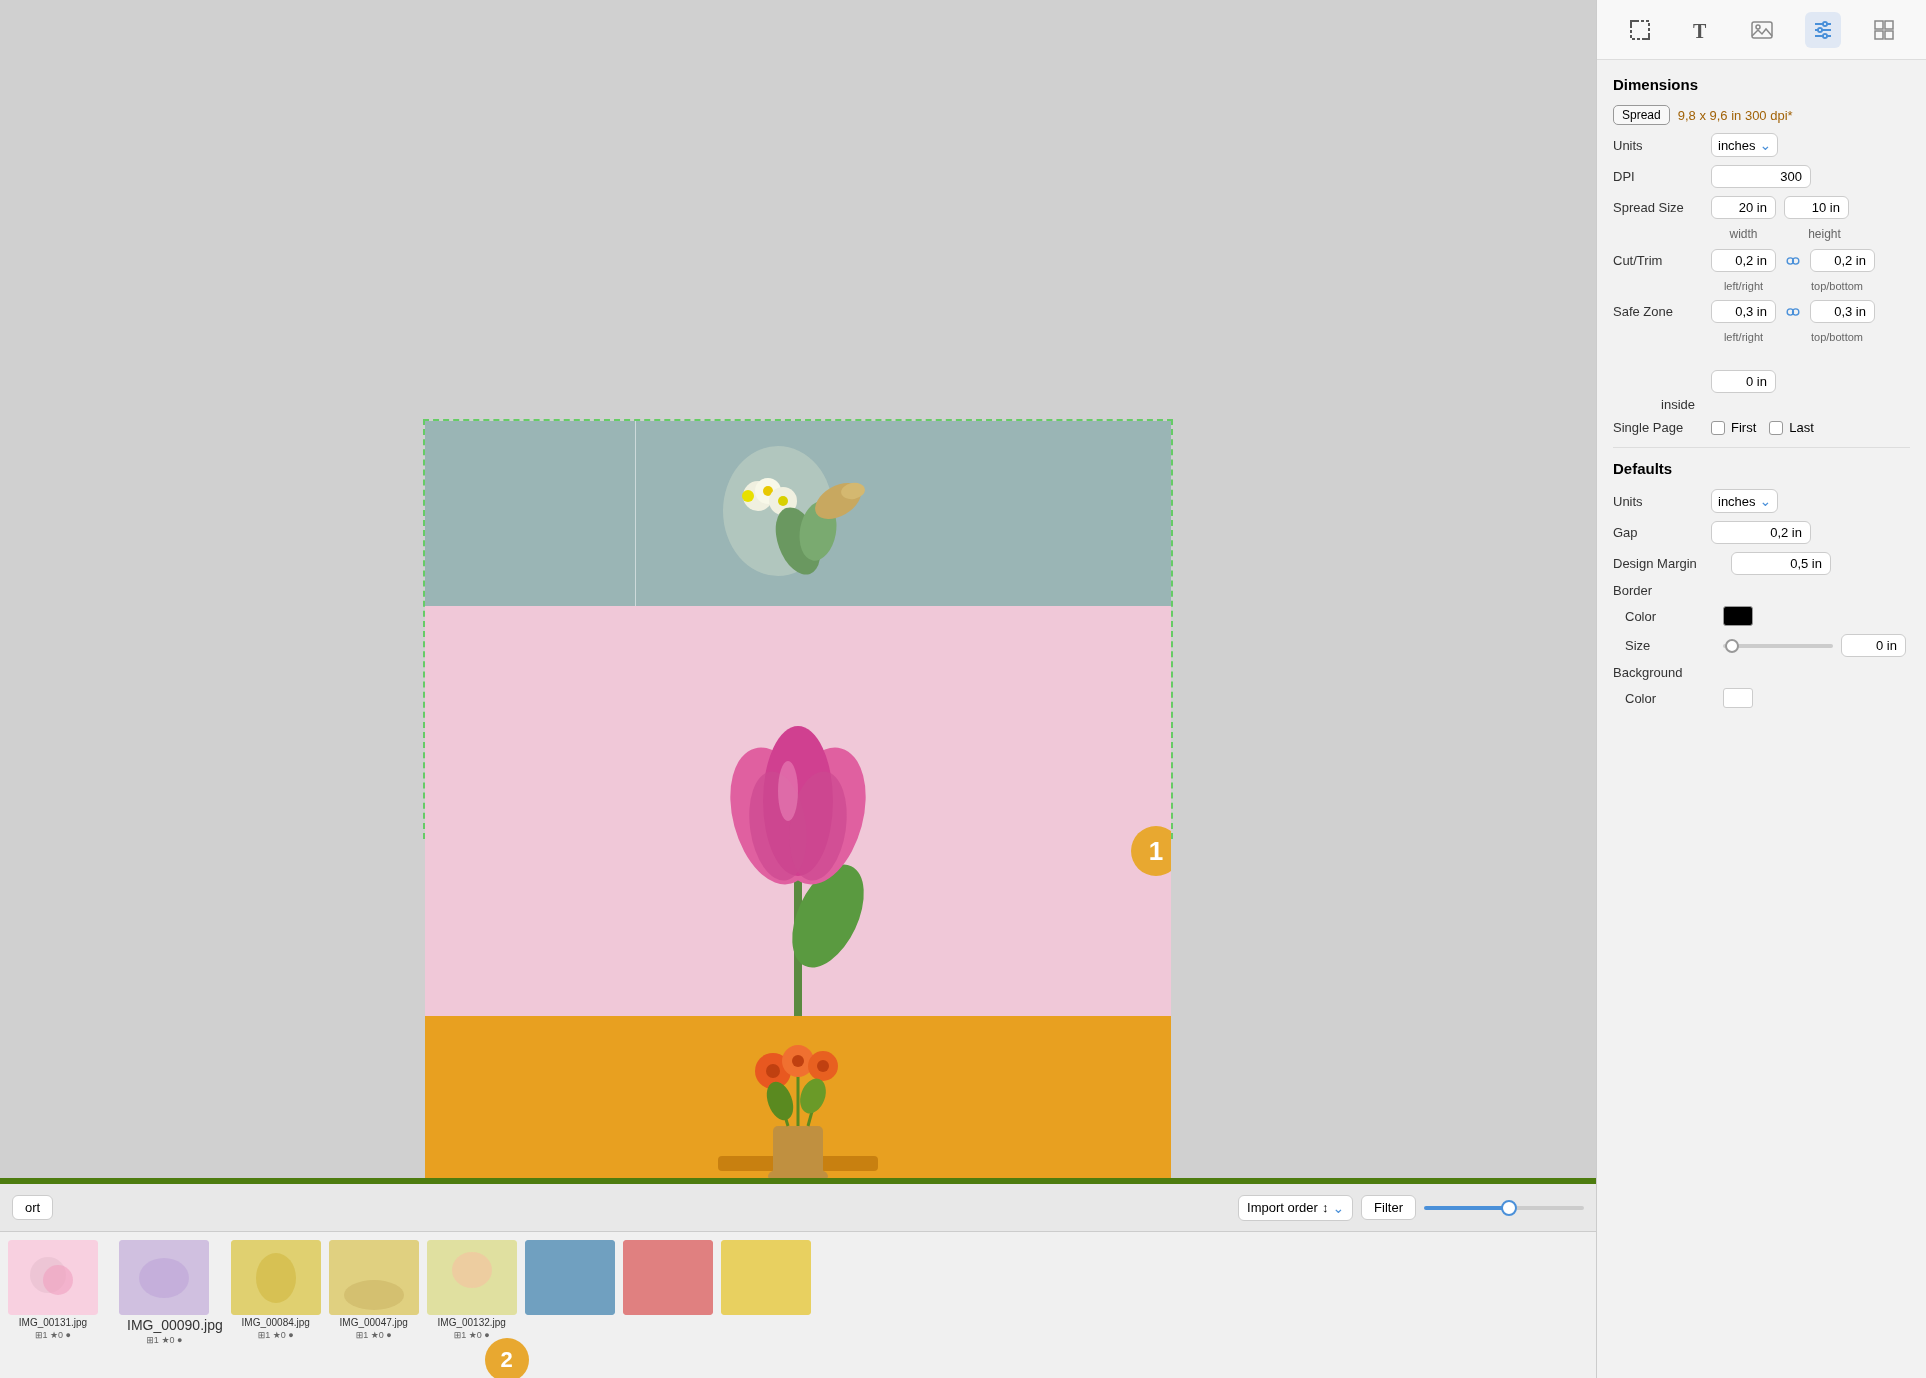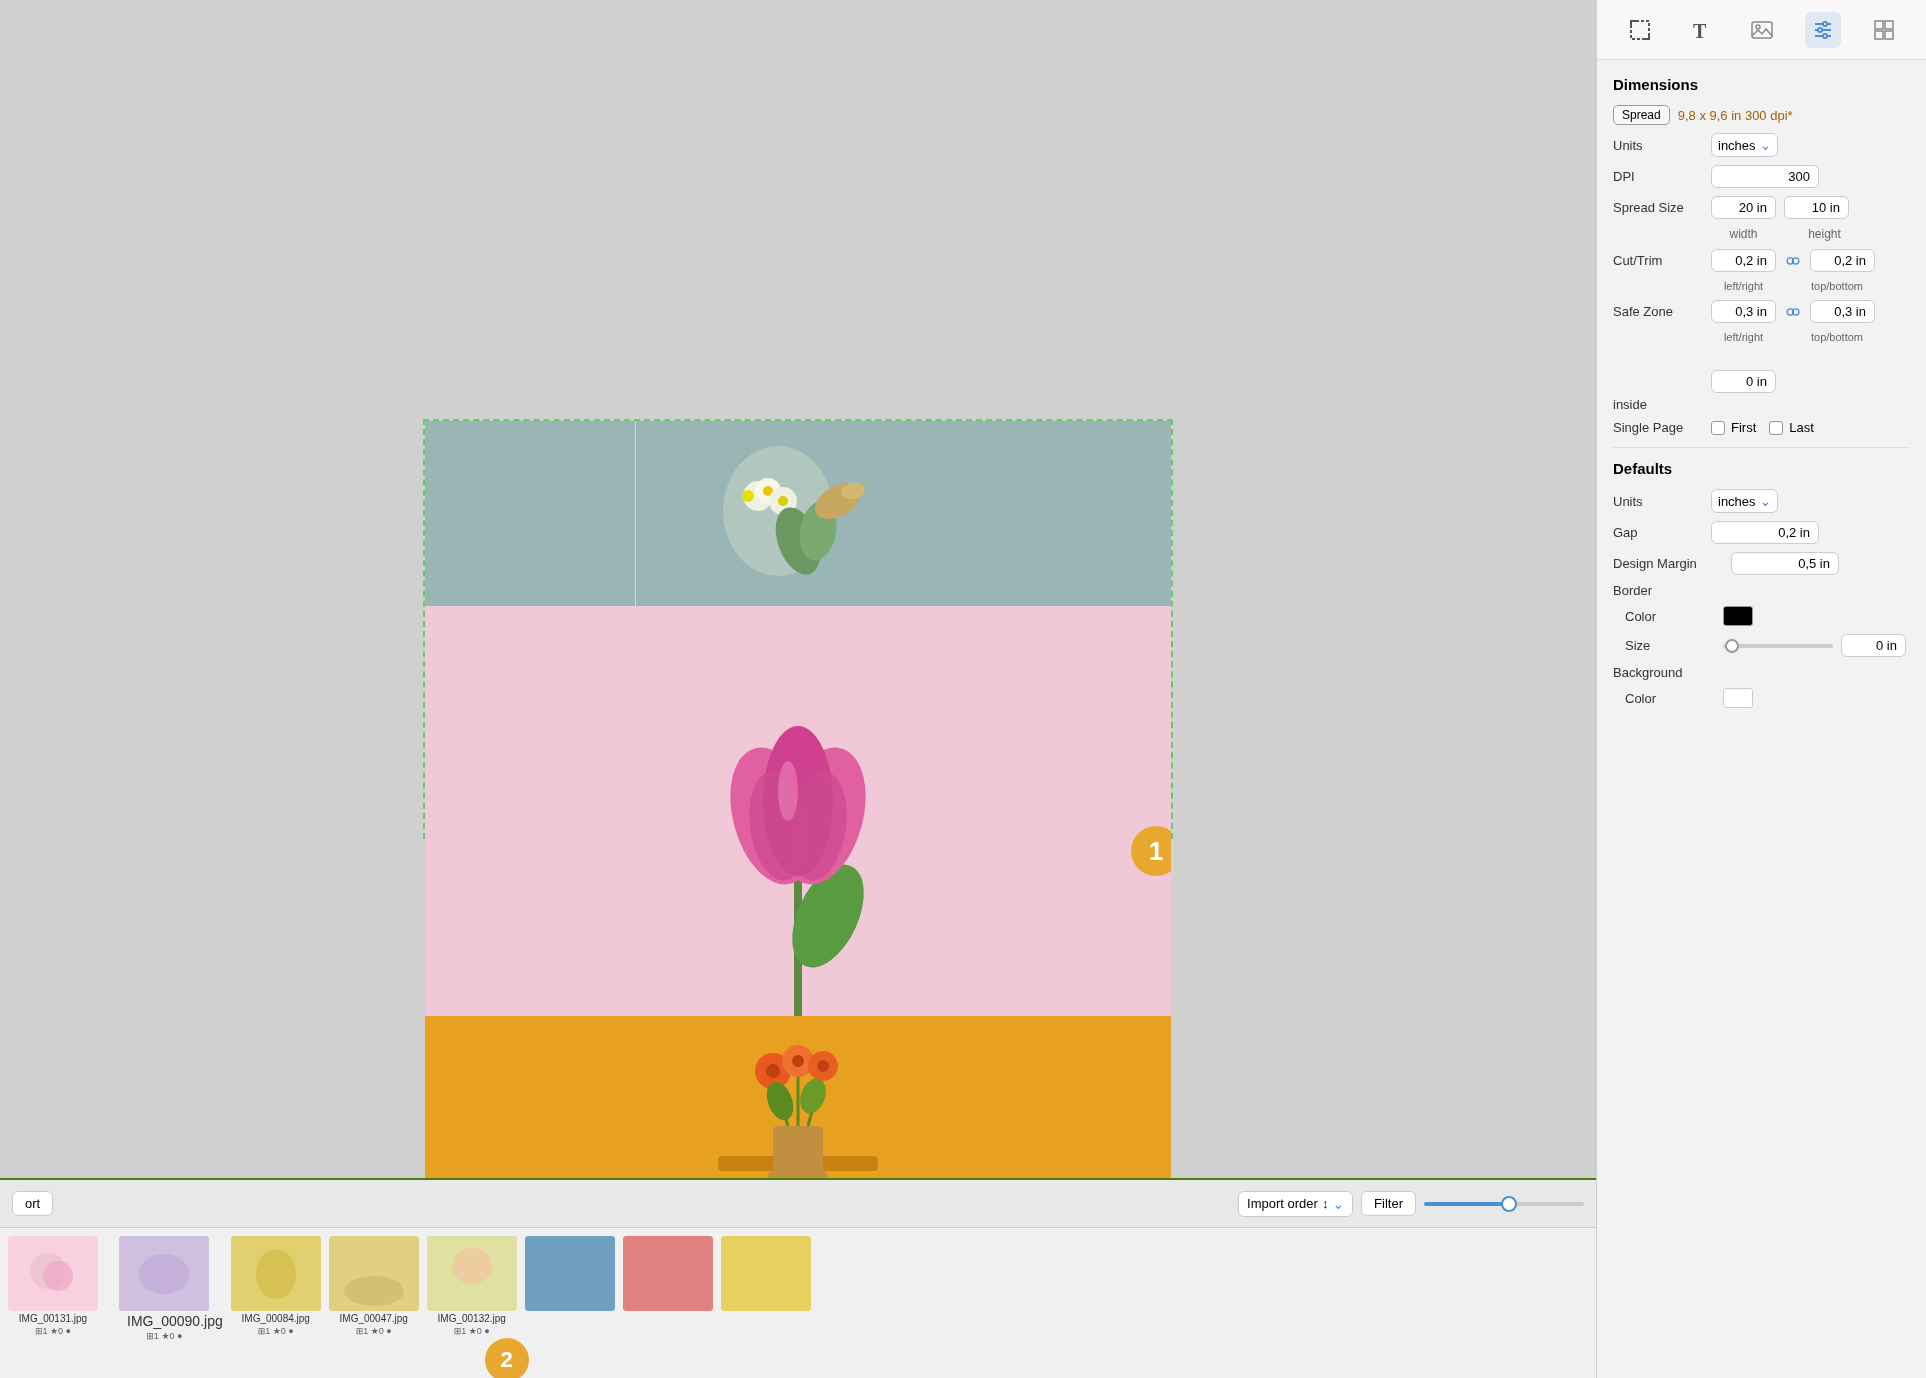--- a/index.html
+++ b/index.html
@@ -65,21 +65,21 @@
     .badge-1 {
       right: -10px;
       bottom: 80px;
       top: auto;
     }
 
     
     .photo-strip {
       height: 200px;
       background: #f0f0f0;
-      border-top: 2px solid #4d7c0f;
+      border-top: 6px solid #4d7c0f;
       display: flex;
       flex-direction: column;
     }
 
     .strip-toolbar {
       height: 48px;
       background: #e8e8e8;
       border-bottom: 1px solid #ccc;
       display: flex;
       align-items: center;
@@ -240,21 +240,21 @@
     .input-field {
       border: 1px solid #ccc;
       border-radius: 6px;
       background: white;
       padding: 3px 8px;
       font-size: 13px;
       text-align: right;
     }
 
     .input-sm { width: 65px; }
-    .input-lg { width: 108px; }
+    .input-lg { width: 100px; }
 
     .select-field {
       border: 1px solid #ccc;
       border-radius: 6px;
       background: white;
       padding: 3px 6px;
       font-size: 13px;
       display: flex;
       align-items: center;
       gap: 4px;
@@ -681,21 +681,21 @@
       <input class="input-field input-sm" type="text" value="0,3 in" style="">
     </div>
 
     <div style="display:flex; margin-left:98px; margin-bottom:8px; gap:0;">
       <span class="sub-label" style="width:65px; text-align:center; font-size:11px; color:#666;">left/right</span>
       <span style="width:26px;"></span>
       <span class="sub-label" style="width:70px; text-align:center; font-size:11px; color:#666;">top/bottom</span>
     </div>
 
     <div class="setting-row">
-      <span class="setting-label" style="min-width:90px; padding-right:8px;margin-top:46px;">inside</span>
+      <span class="setting-label" style="min-width:90px; text-align:right; padding-right:8px;margin-top:46px;">inside</span>
       <input class="input-field input-sm" type="text" value="0 in" style="">
     </div>
 
     <div class="setting-row">
       <span class="setting-label">Single Page</span>
       <div class="checkbox-row">
         <div class="checkbox"></div>
         <span style="font-size:13px;">First</span>
       </div>
       <div class="checkbox-row" style="margin-left:5px;">

